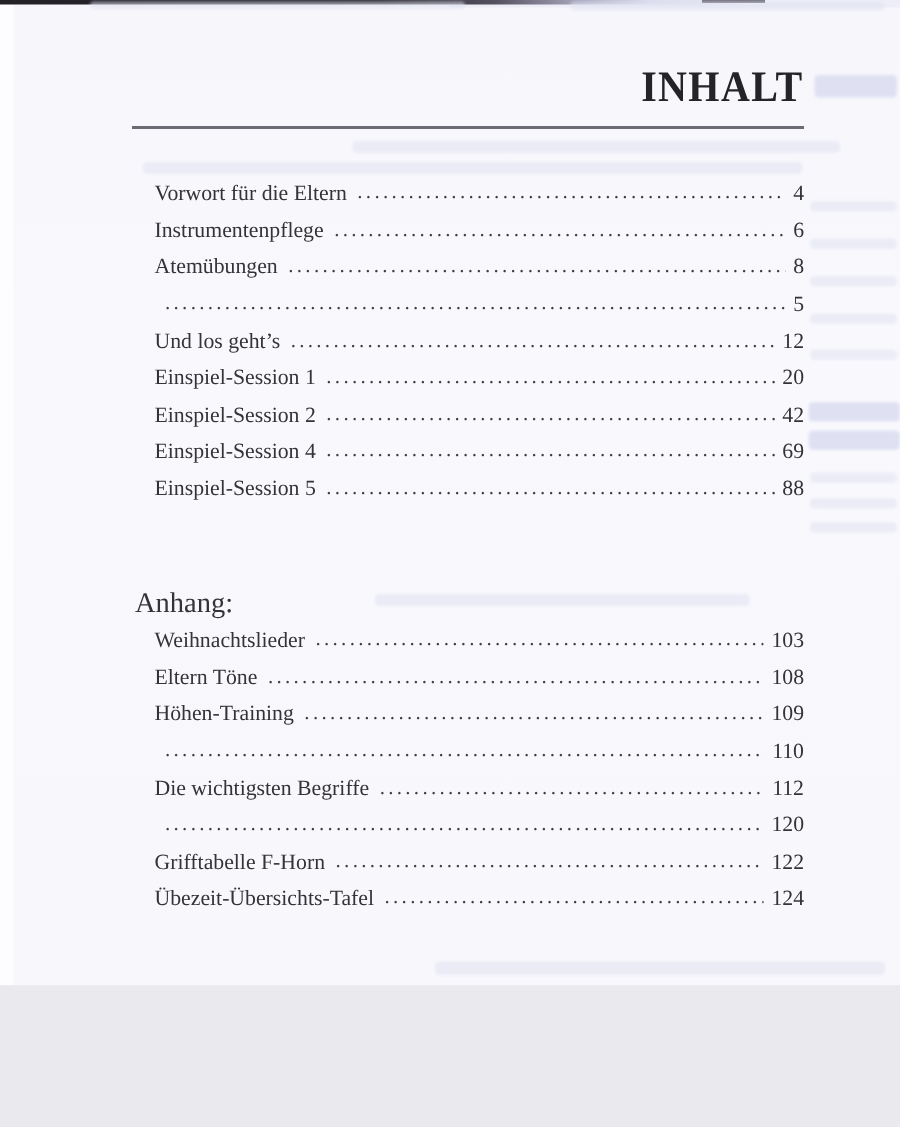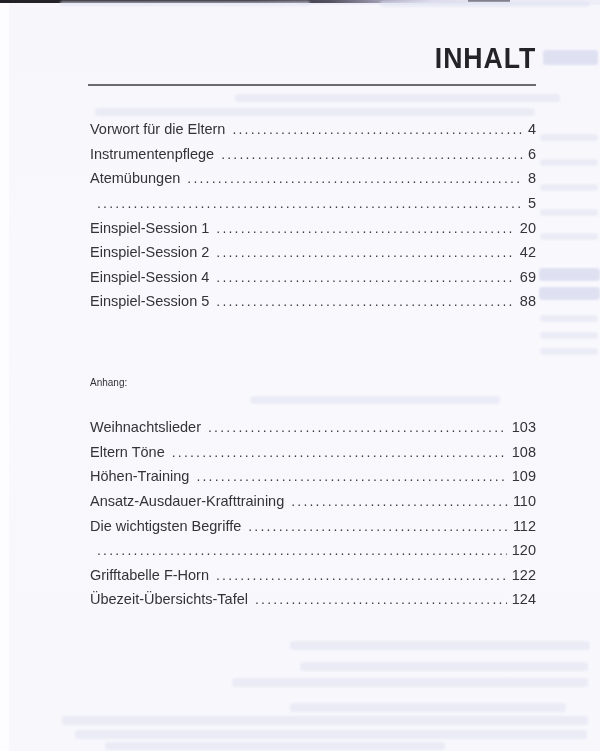--- a/index.html
+++ b/index.html
@@ -1,23 +1,23 @@
 <!DOCTYPE html>
 <html><head>
 <meta charset="utf-8">
 <style>
   html, body { margin: 0; padding: 0; background: #e9e9ee; }
   .page {
     position: relative;
     width: 600px;
-    height: 751px;
+    height: 657px;
     margin: 0 auto;
     background: linear-gradient(180deg, #f6f6fb 0%, #f9f9fd 35%, #f7f7fc 100%);
     overflow: hidden;
-    font-family: Liberation Sans, sans-serif;
+    font-family: Liberation Serif, serif;
     color: #323237;
   }
   
   .edge-left {
     position: absolute; left: 0; top: 0; width: 9px; height: 100%;
     background: #fdfdff;
   }
   .scan-top-line {
     position: absolute; top: 0; left: 0; width: 100%; height: 3px;
     background: linear-gradient(90deg, #232026 0%, #2b2830 42%, #55515f 55%,
@@ -68,31 +68,32 @@
     left: 90px;
     right: 64px;
     font-size: 14.5px;
     color: #333338;
   }
   .toc-main     { top: 117px; }
   .toc-appendix { top: 415px; }
   .appendix-label {
     position: absolute;
     left: 90px;
-    top: 371px;
-    font-size: 10px;
+    top: 391px;
+    font-size: 19px;
     line-height: 24px;
     color: #333338;
   }
   .row {
     display: flex;
     align-items: center;
     height: 24.65px;
     line-height: 24.65px;
     white-space: nowrap;
+    margin-left: 13px;
   }
   .row .label { flex: 0 0 auto; }
   .row .dots {
     flex: 1 1 auto;
     overflow: hidden;
     margin: 0 5px 0 7px;
     color: #3c3c42;
     letter-spacing: 2.2px;
     font-size: 14px;
   }
@@ -152,20 +153,25 @@
     <div class="row">
       <span class="label">Atemübungen</span>
         <span class="dots"></span>
         <span class="num">8</span>
     </div>
     <div class="row">
         <span class="dots"></span>
         <span class="num">5</span>
     </div>
     <div class="row">
+      <span class="label">Und los geht’s</span>
+        <span class="dots"></span>
+        <span class="num">12</span>
+    </div>
+    <div class="row">
       <span class="label">Einspiel-Session 1</span>
         <span class="dots"></span>
         <span class="num">20</span>
     </div>
     <div class="row">
       <span class="label">Einspiel-Session 2</span>
         <span class="dots"></span>
         <span class="num">42</span>
     </div>
     <div class="row">
@@ -192,21 +198,20 @@
       <span class="label">Eltern Töne</span>
         <span class="dots"></span>
         <span class="num">108</span>
     </div>
     <div class="row">
       <span class="label">Höhen-Training</span>
         <span class="dots"></span>
         <span class="num">109</span>
     </div>
     <div class="row">
-      <span class="label">Ansatz-Ausdauer-Krafttraining</span>
         <span class="dots"></span>
         <span class="num">110</span>
     </div>
     <div class="row">
       <span class="label">Die wichtigsten Begriffe</span>
         <span class="dots"></span>
         <span class="num">112</span>
     </div>
     <div class="row">
         <span class="dots"></span>

